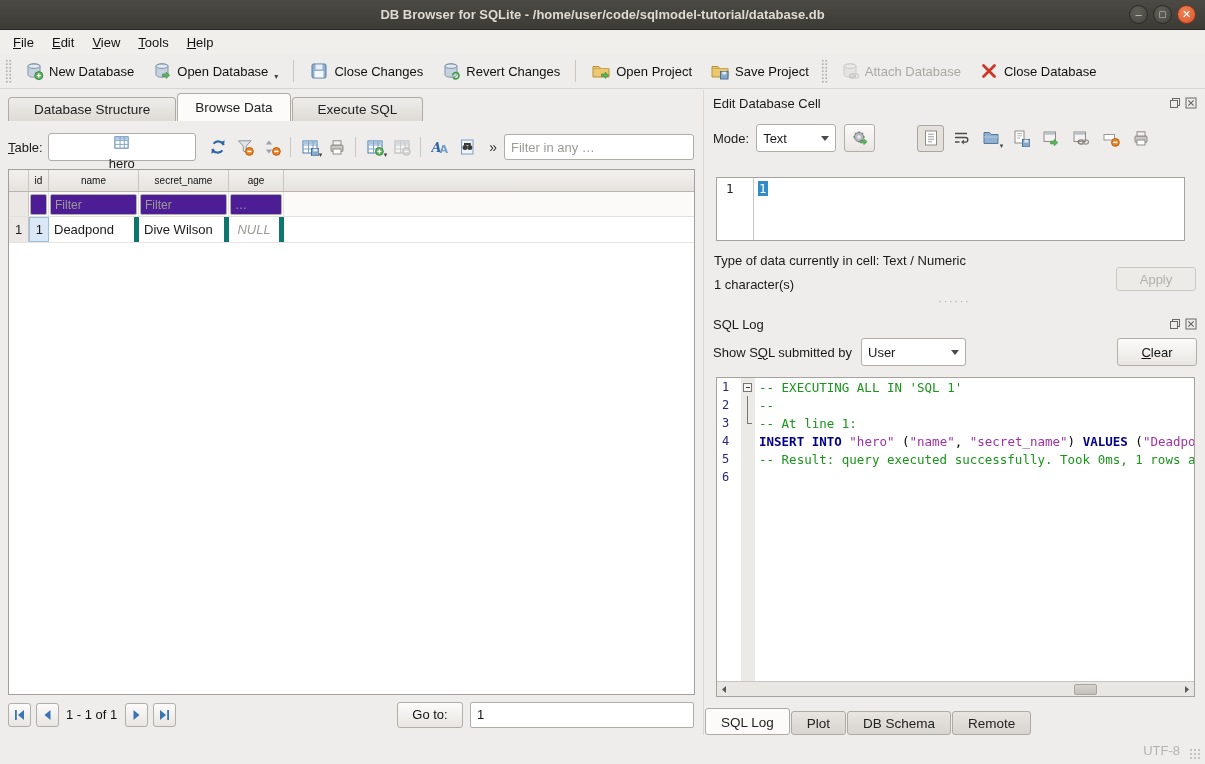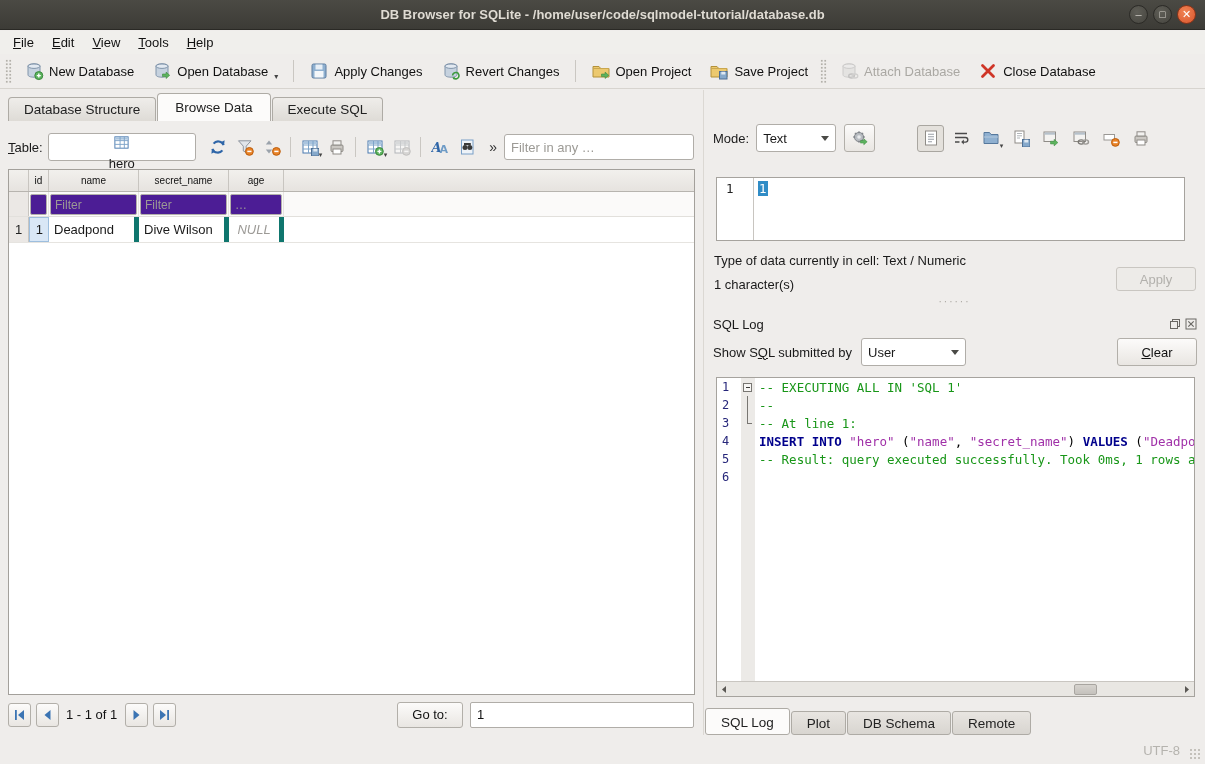--- a/index.html
+++ b/index.html
@@ -43,21 +43,21 @@
   .tb-btn .dd{font-size:8px;color:#444;align-self:flex-end;margin-left:1px;}
   .ic{display:inline-flex;align-items:center;justify-content:center;}
 
   
   .content{position:absolute;top:90px;left:0;width:1205px;height:645px;}
   .v-split{position:absolute;left:703px;top:0;bottom:0;width:1px;background:#dbd8d3;}
 
   
   .left{position:absolute;left:0;top:0;width:703px;height:100%;}
   .tabbar{position:absolute;top:3px;left:8px;display:flex;align-items:flex-end;}
-  .tab{font-size:13.5px;padding:4px 15px;background:linear-gradient(#efedea,#dedbd6);
+  .tab{font-size:13.5px;padding:4px 25px;background:linear-gradient(#efedea,#dedbd6);
     border:1px solid #aeaba5;border-bottom:0;border-radius:4px 4px 0 0;margin-right:1px;color:#222;}
   .tab.active{background:#fcfbfa;padding:6px 17px;position:relative;z-index:2;}
 
   .browse-row{position:absolute;top:42px;left:8px;right:9px;height:30px;display:flex;align-items:center;}
   .combo{height:28px;background:#fff;border:1px solid #b0ada8;border-radius:3px;
     display:flex;align-items:center;padding:0 6px;gap:5px;}
   .combo .arrow{margin-left:auto;}
   .tbl-combo{width:157px;margin-left:5px;flex-direction:column;}
   .caret-dn{width:0;height:0;border-left:4px solid transparent;border-right:4px solid transparent;border-top:5px solid #4a4a46;}
   .mini-btn{width:25px;height:25px;border:0;background:transparent;display:flex;align-items:center;justify-content:center;
@@ -220,21 +220,21 @@
     </button>
     <div class="tb-sep"></div>
     <button class="tb-btn">
       <span class="ic">
         <svg width="20" height="20" viewBox="0 0 20 20">
           <rect x="3" y="3" width="14" height="14" rx="1.5" fill="#8fb0d0" stroke="#5c7da0"></rect>
           <rect x="6.5" y="3.5" width="7" height="5" fill="#e8eff6"></rect>
           <rect x="5.5" y="10" width="9" height="6.5" fill="#f4f7fa"></rect>
         </svg>
       </span>
-      <span>Apply Changes</span>
+      <span>Close Changes</span>
     </button>
     <button class="tb-btn">
       <span class="ic">
         <svg width="20" height="20" viewBox="0 0 20 20">
           <path d="M4 5.2c0-1.5 2.6-2.4 6-2.4s6 .9 6 2.4v8.6c0 1.5-2.6 2.4-6 2.4s-6-.9-6-2.4z" fill="#c6d2df" stroke="#8094aa"></path>
           <ellipse cx="10" cy="5.2" rx="6" ry="2.2" fill="#e2e9f1" stroke="#8094aa"></ellipse>
           <path d="M11.6 14.6a3.2 3.2 0 1 1 .9 2.3" fill="none" stroke="#3c9a3e" stroke-width="1.6"></path>
           <path d="M12.8 18.4l-1.6-2 2.6-.4z" fill="#3c9a3e"></path>
         </svg>
       </span>
@@ -473,20 +473,37 @@
             </svg>
           </span>
         </button>
       <button class="goto-btn">Go to:</button>
       <input class="goto-input" value="1" style="">
     </div>
   </div>
 
   <div class="right">
 
+    <div class="dock-title" style="top:5px;">
+      <span class="t">Edit Database Cell</span>
+      <span class="dock-icons">
+        <span class="dock-ic">
+            <svg width="12" height="12" viewBox="0 0 12 12">
+              <rect x="3.5" y="1.5" width="7" height="7" fill="none" stroke="#6a6864"></rect>
+              <rect x="1.5" y="3.5" width="7" height="7" fill="#efedeb" stroke="#6a6864"></rect>
+            </svg>
+          </span>
+        <span class="dock-ic">
+            <svg width="12" height="12" viewBox="0 0 12 12">
+              <rect x="1" y="1" width="10" height="10" fill="none" stroke="#6a6864"></rect>
+              <path d="M3.3 3.3l5.4 5.4M8.7 3.3L3.3 8.7" stroke="#6a6864" stroke-width="1.2"></path>
+            </svg>
+          </span>
+      </span>
+    </div>
 
     <div class="ec-mode-row">
       <span>Mode:</span>
       <div class="combo mode-select">
         <span>Text</span>
         <span class="arrow caret-dn"></span>
       </div>
       <button class="gear-btn">
           <span class="ic">
             <svg width="18" height="18" viewBox="0 0 18 18">

